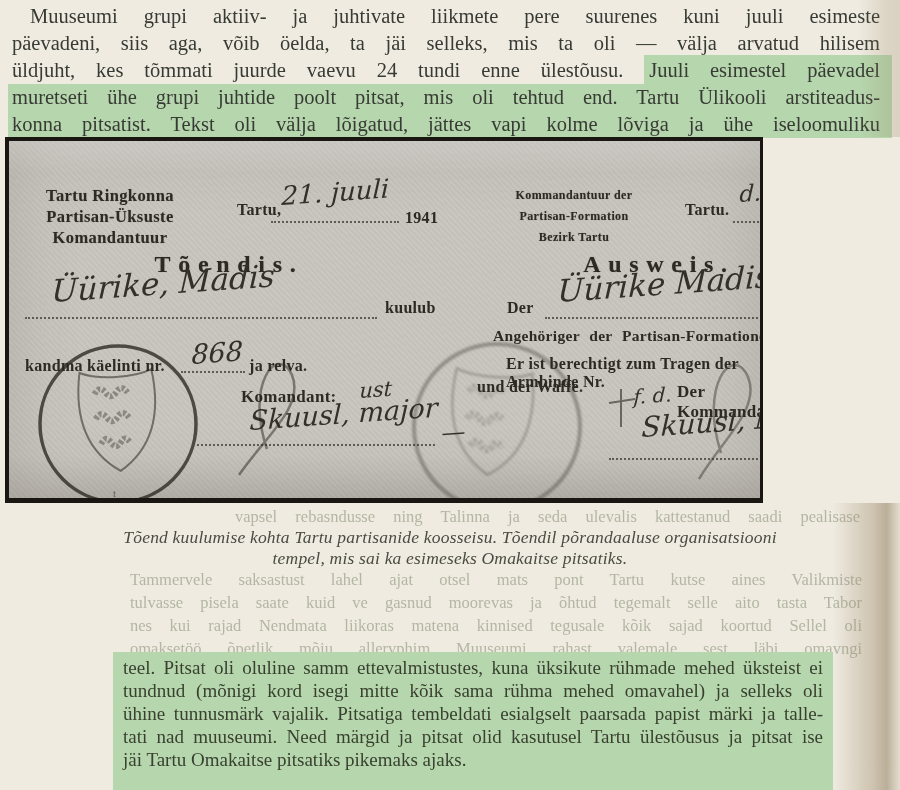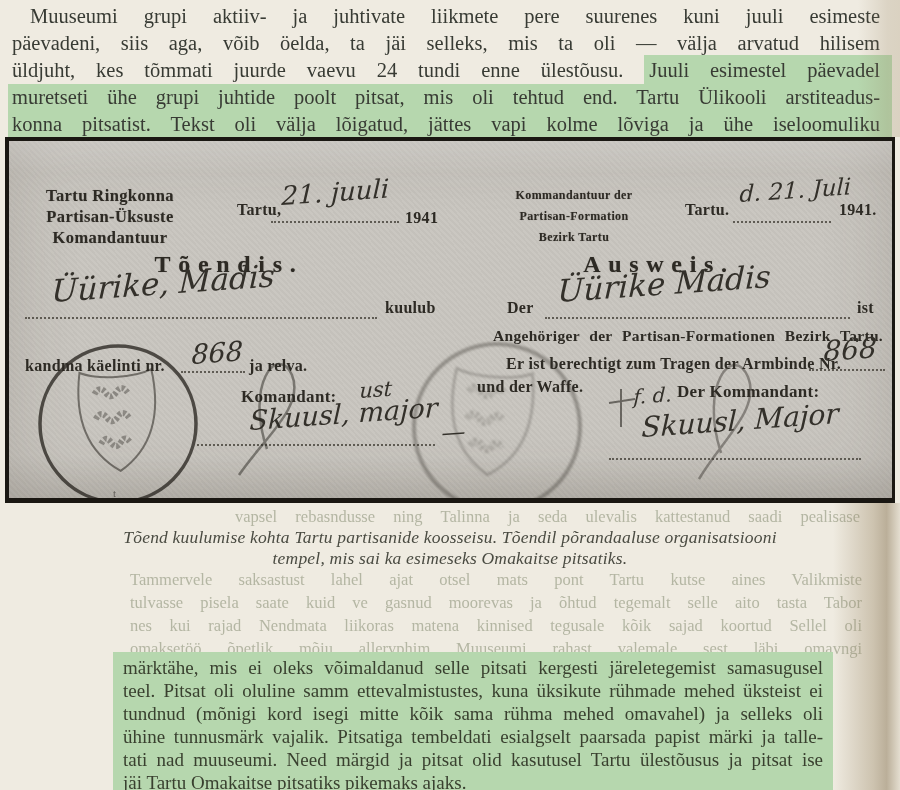--- a/index.html
+++ b/index.html
@@ -15,21 +15,21 @@
     left:12px;top:3px;width:868px;
     font-size:20.5px;line-height:27px;color:#383b34;
   }
   .jline{text-align:justify;text-align-last:justify;height:27px;white-space:nowrap;}
   .indent1{text-indent:18px;}
   .hl-tail{background:#b6d7ae;padding:4px 12px 4px 5px;margin-right:-12px;}
   .hl-full{background:#b6d7ae;margin:0 -12px 0 -4px;padding:0 12px 0 4px;}
 
   
   .photo{
-    left:5px;top:137px;width:890px;height:366px;
+    left:5px;top:137px;width:758px;height:366px;
     background:#1a1712;box-sizing:border-box;
     border:4px solid #1a1712;border-bottom-width:5px;border-right-width:3px;
   }
   .photo-inner{
     position:absolute;inset:0;background:#c9c6c0;overflow:hidden;
     background-image:
       linear-gradient(180deg, rgba(255,255,255,.28) 0%, rgba(255,255,255,0) 9%),
       linear-gradient(0deg, rgba(70,64,52,.10) 0%, rgba(0,0,0,0) 12%),
       repeating-linear-gradient(47deg, rgba(40,36,30,.03) 0 2px, rgba(255,255,255,.02) 2px 4px);
     box-shadow:inset 0 0 70px rgba(70,62,48,.18);
@@ -186,21 +186,20 @@
 <div class="abs ghost" style="left:130px;top:616px;width:732px;">nes kui rajad Nendmata liikoras matena kinnised tegusale kõik sajad koortud Sellel oli</div>
 <div class="abs ghost" style="left:130px;top:639px;width:732px;">omaksetöö õpetlik mõju allervphim Muuseumi rahast valemale sest läbi omavngi</div>
 
 <div class="abs caption" style="top:527px;">
   <div>Tõend kuulumise kohta Tartu partisanide koosseisu. Tõendil põrandaaluse organisatsiooni</div>
   <div>tempel, mis sai ka esimeseks Omakaitse pitsatiks.</div>
 </div>
 
 <div class="abs bottom-block">
   <div class="bottom-text">
-    <div class="jline">märktähe, mis ei oleks võimaldanud selle pitsati kergesti järeletegemist samasugusel</div>
     <div class="jline">teel. Pitsat oli oluline samm ettevalmistustes, kuna üksikute rühmade mehed üksteist ei</div>
     <div class="jline">tundnud (mõnigi kord isegi mitte kõik sama rühma mehed omavahel) ja selleks oli</div>
     <div class="jline">ühine tunnusmärk vajalik. Pitsatiga tembeldati esialgselt paarsada papist märki ja talle-</div>
     <div class="jline">tati nad muuseumi. Need märgid ja pitsat olid kasutusel Tartu ülestõusus ja pitsat ise</div>
     <div class="jline lastline">jäi Tartu Omakaitse pitsatiks pikemaks ajaks.</div>
   </div>
 </div>
 
 <div class="abs shadow-upper"></div>
 <div class="abs shadow-lower"></div>

